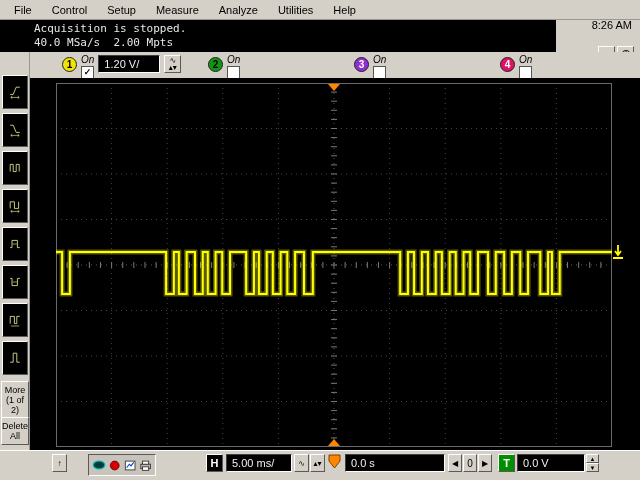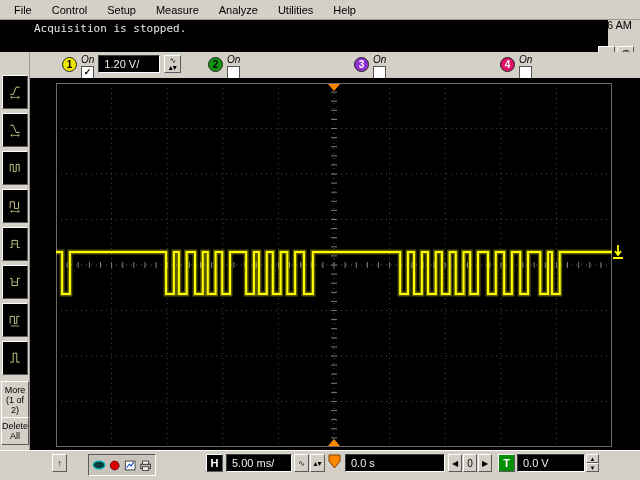--- a/index.html
+++ b/index.html
@@ -8,21 +8,21 @@
   .raised{border:1px solid;border-color:#fdfdfd #5a5a5a #5a5a5a #fdfdfd;background:#d4d0c8;}
   .sunken{border:1px solid;border-color:#5a5a5a #fdfdfd #fdfdfd #5a5a5a;}
   .blkfield{background:#000;color:#f0f0f0;border:1px solid;border-color:#404040 #fff #fff #404040;
             display:flex;align-items:center;padding:0 5px;height:18px;box-sizing:border-box;font-size:11px;}
   
   #menubar{position:absolute;top:0;left:0;width:640px;height:20px;background:#d4d0c8;
            border-bottom:1px solid #9a9691;display:flex;align-items:center;padding-left:4px;box-sizing:border-box;}
   .menu-item{padding:2px 10px;color:#000;cursor:default;}
   #clock{position:absolute;right:8px;top:19px;color:#000;}
   
-  #band{position:absolute;top:20px;left:0;width:608px;height:32px;background:#000;}
+  #band{position:absolute;top:20px;left:0;width:556px;height:32px;background:#000;}
   .statusline{position:absolute;left:34px;color:#e8e8e8;font-family:"DejaVu Sans Mono",monospace;font-size:11px;white-space:pre;}
   #preview{position:absolute;left:215px;top:36px;width:240px;height:14px;background:#101010;border:1px solid #fff;box-sizing:border-box;}
   .band-btn{position:absolute;top:26px;width:17px;height:19px;display:flex;align-items:center;justify-content:center;padding:0;}
   
   #chanrow{position:absolute;top:52px;left:30px;width:610px;height:26px;background:#d4d0c8;}
   .chan{position:absolute;top:3px;display:flex;gap:4px;align-items:flex-start;}
   .chan-circle{width:15px;height:15px;border-radius:50%;border:1px solid #222;display:flex;align-items:center;
                justify-content:center;font-weight:bold;font-size:10px;margin-top:2px;}
   .c1{background:#f0e400;color:#000;}
   .c2{background:#129612;color:#000;}
@@ -67,20 +67,21 @@
     <span class="menu-item">Setup</span>
     <span class="menu-item">Measure</span>
     <span class="menu-item">Analyze</span>
     <span class="menu-item">Utilities</span>
     <span class="menu-item">Help</span>
     <span id="clock">8:26 AM</span>
   </div>
 
   <div id="band">
     <div class="statusline" style="top:2px;">Acquisition is stopped.</div>
+    <div class="statusline" style="top:16px;">40.0 MSa/s  2.00 Mpts</div>
     <div id="preview">
       <svg id="preview-svg" width="238" height="12" viewBox="0 0 238 12">
           <path d="M2 5.5 L4.574 5.5 L4.574 10 L7.8500000000000005 10 L7.8500000000000005 5.5 L48.332 5.5 L48.332 10 L51.608000000000004 10 L51.608000000000004 5.5 L53.714 5.5 L53.714 10 L56.99 10 L56.99 5.5 L60.5 5.5 L60.5 10 L63.776 10 L63.776 5.5 L65.882 5.5 L65.882 10 L69.158 10 L69.158 5.5 L71.966 5.5 L71.966 10 L75.242 10 L75.242 5.5 L82.028 5.5 L82.028 10 L85.304 10 L85.304 5.5 L87.41 5.5 L87.41 10 L90.686 10 L90.686 5.5 L93.26 5.5 L93.26 10 L96.536 10 L96.536 5.5 L99.344 5.5 L99.344 10 L102.62 10 L102.62 5.5 L106.364 5.5 L106.364 10 L110.108 10 L110.108 5.5 L146.846 5.5 L146.846 10 L150.122 10 L150.122 5.5 L152.696 5.5 L152.696 10 L155.972 10 L155.972 5.5 L158.54600000000002 5.5 L158.54600000000002 10 L161.822 10 L161.822 5.5 L164.396 5.5 L164.396 10 L167.672 10 L167.672 5.5 L170.24599999999998 5.5 L170.24599999999998 10 L173.522 10 L173.522 5.5 L176.33 5.5 L176.33 10 L179.606 10 L179.606 5.5 L183.818 5.5 L183.818 10 L187.09400000000002 10 L187.09400000000002 5.5 L190.604 5.5 L190.604 10 L193.88000000000002 10 L193.88000000000002 5.5 L197.39 5.5 L197.39 10 L200.666 10 L200.666 5.5 L205.814 5.5 L205.814 10 L209.09 10 L209.09 5.5 L210.728 5.5 L210.728 10 L214.00400000000002 10 L214.00400000000002 5.5 L236 5.5" fill="none" stroke="#e0e0e0" stroke-width="1"></path>
           <polygon points="115,0 123,0 119,4" fill="#ff8700"></polygon>
         </svg>
     </div>
     <button class="band-btn raised" style="left:598px;">
       <svg width="12" height="12" viewBox="0 0 14 14">
         <path d="M2 11 V3 H8 V11 H13" fill="none" stroke="#000" stroke-width="1.4"></path>
       </svg>

